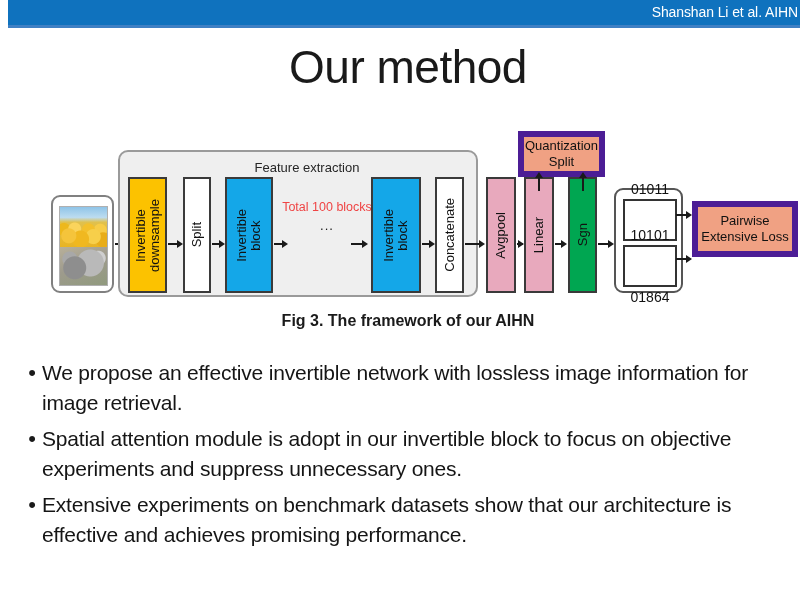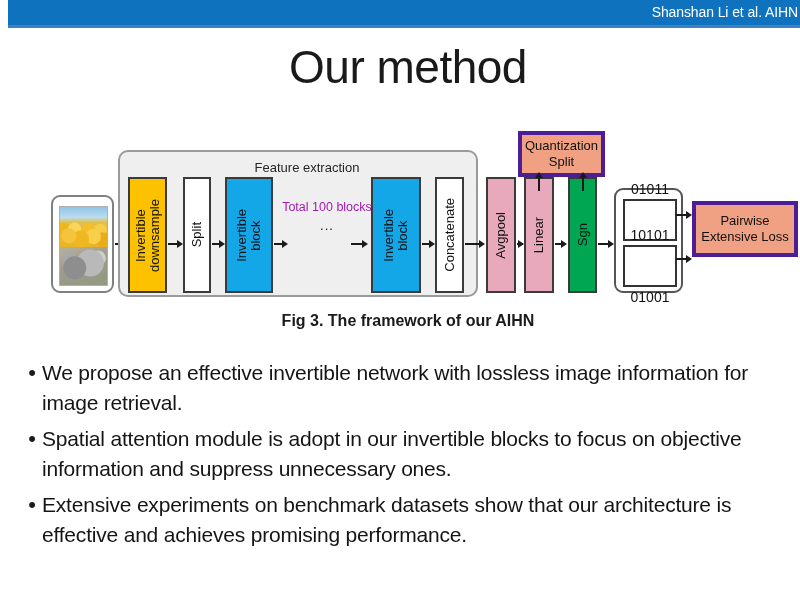--- a/index.html
+++ b/index.html
@@ -85,38 +85,38 @@
     border: 2px solid #3a3a3a;
     display: flex; align-items: center; justify-content: center;
   }
   .vblock > span {
     writing-mode: vertical-rl; transform: rotate(180deg);
     font-size: 13px; color: #111; line-height: 1.05;
     text-align: center; white-space: pre-line;
     font-family: "Liberation Sans", sans-serif;
   }
   .hblock {
-    position: absolute; border: 4px solid #4c1d95;
+    position: absolute; border: 6px solid #4c1d95;
     display: flex; align-items: center; justify-content: center;
     text-align: center; font-size: 13px; color: #111; line-height: 1.2;
     font-family: "Liberation Sans", sans-serif;
   }
 
   #blk-downsample { left: 120px; top: 57px; width: 39px; height: 116px; background: #fcc200; }
   #blk-split      { left: 175px; top: 57px; width: 28px; height: 116px; background: #ffffff; }
   #blk-iblock1    { left: 217px; top: 57px; width: 48px; height: 116px; background: #14a7e8; }
   #blk-iblock2    { left: 363px; top: 57px; width: 50px; height: 116px; background: #14a7e8; }
   #blk-concat     { left: 427px; top: 57px; width: 29px; height: 116px; background: #ffffff; }
   #blk-avgpool    { left: 478px; top: 57px; width: 30px; height: 116px; background: #e8a9bd; }
   #blk-linear     { left: 516px; top: 57px; width: 30px; height: 116px; background: #e8a9bd; }
   #blk-sgn        { left: 560px; top: 57px; width: 29px; height: 116px; background: #00a651; }
 
   #total-blocks-label {
     position: absolute; left: 272px; top: 80px; width: 94px; text-align: center;
-    font-size: 12.5px; color: #a21caf; font-family: "Liberation Sans", sans-serif;
+    font-size: 12.5px; color: #ef4444; font-family: "Liberation Sans", sans-serif;
   }
   #ellipsis-label {
     position: absolute; left: 272px; top: 98px; width: 94px; text-align: center;
     font-size: 13px; color: #1a1a1a; letter-spacing: 1px;
   }
 
   #blk-quantloss {
     left: 510px; top: 11px; width: 87px; height: 46px;
     background: #f0a183; flex-direction: column;
   }
@@ -282,21 +282,21 @@
     <div class="arrow h" style="left:590px; top:123px; width:12px;"></div>
     <div class="arrowhead right" style="left:600px; top:120px;"></div>
 
     <div class="fig-el" id="codes-card">
       <div class="code-box" id="code-box-1">
         <div>01011</div>
         <div>10101</div>
       </div>
       <div class="code-box" id="code-box-2">
         <div>10101</div>
-        <div>01001</div>
+        <div>01864</div>
       </div>
     </div>
 
     <div class="arrow h" style="left:668px; top:94px; width:12px;"></div>
     <div class="arrowhead right" style="left:678px; top:91px;"></div>
     <div class="arrow h" style="left:668px; top:138px; width:12px;"></div>
     <div class="arrowhead right" style="left:678px; top:135px;"></div>
 
     <div class="hblock" id="blk-pairwise">
       <span>Pairwise</span>
@@ -306,21 +306,21 @@
 
   <div id="fig-caption">Fig 3. The framework of our AIHN</div>
 
   <div id="bullets">
     <div class="bullet">
       <div class="bullet-dot">•</div>
       <div class="bullet-text">We propose an effective invertible network with lossless image information for image retrieval.</div>
     </div>
     <div class="bullet">
       <div class="bullet-dot">•</div>
-      <div class="bullet-text">Spatial attention module is adopt in our invertible blocks to focus on objective information and suppress unnecessary ones.</div>
+      <div class="bullet-text">Spatial attention module is adopt in our invertible block to focus on objective experiments and suppress unnecessary ones.</div>
     </div>
     <div class="bullet">
       <div class="bullet-dot">•</div>
       <div class="bullet-text">Extensive experiments on benchmark datasets show that our architecture is effective and achieves promising performance.</div>
     </div>
   </div>
 
 </div>
 
 </body></html>

